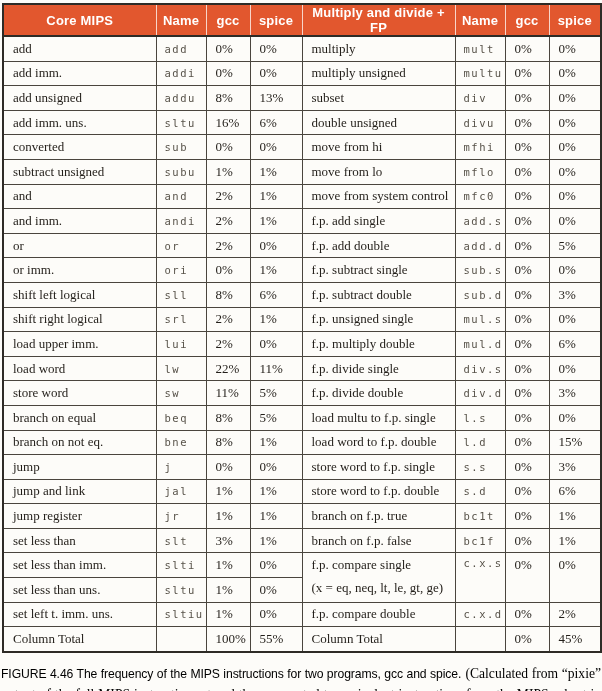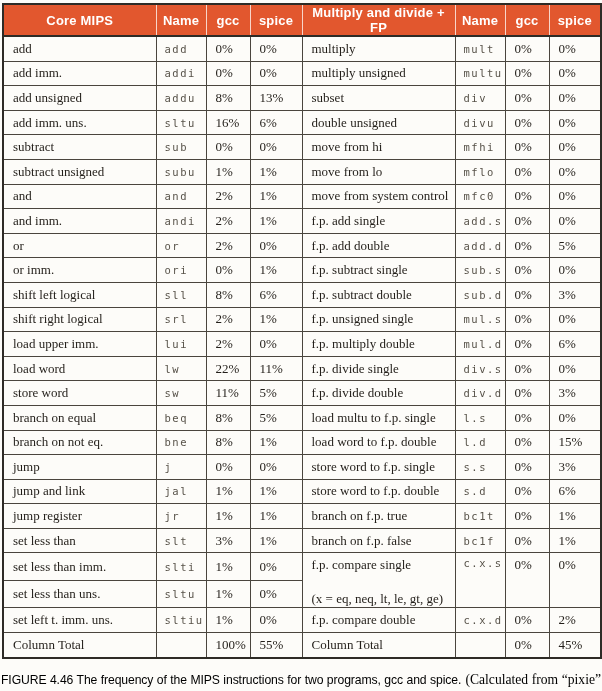--- a/index.html
+++ b/index.html
@@ -53,21 +53,21 @@
   td.name{
     font-family:"DejaVu Sans Mono",monospace;
     font-size:10.5px;
     color:#575249;
     letter-spacing:1.5px;
     padding-left:8px;
   }
   td.pct{padding-left:9px;}
   td.vtop{vertical-align:top;padding-top:4px;}
   td .sub-line{
-    margin-top:18px;
+    margin-top:7px;
     white-space:nowrap;
   }
 
   .caption{
     margin:9px 1px 0 1px;
     width:600px;
     text-align:justify;
     line-height:1.32;
   }
   .caption .cap-bold{
@@ -144,21 +144,21 @@
           <td class="desc">add imm. uns.</td>
           <td class="name">sltu</td>
           <td class="pct">16%</td>
           <td class="pct">6%</td>
           <td class="desc">double unsigned</td>
           <td class="name">divu</td>
           <td class="pct">0%</td>
           <td class="pct">0%</td>
         </tr>
         <tr>
-          <td class="desc">subtract</td>
+          <td class="desc">converted</td>
           <td class="name">sub</td>
           <td class="pct">0%</td>
           <td class="pct">0%</td>
           <td class="desc">move from hi</td>
           <td class="name">mfhi</td>
           <td class="pct">0%</td>
           <td class="pct">0%</td>
         </tr>
         <tr>
           <td class="desc">subtract unsigned</td>

